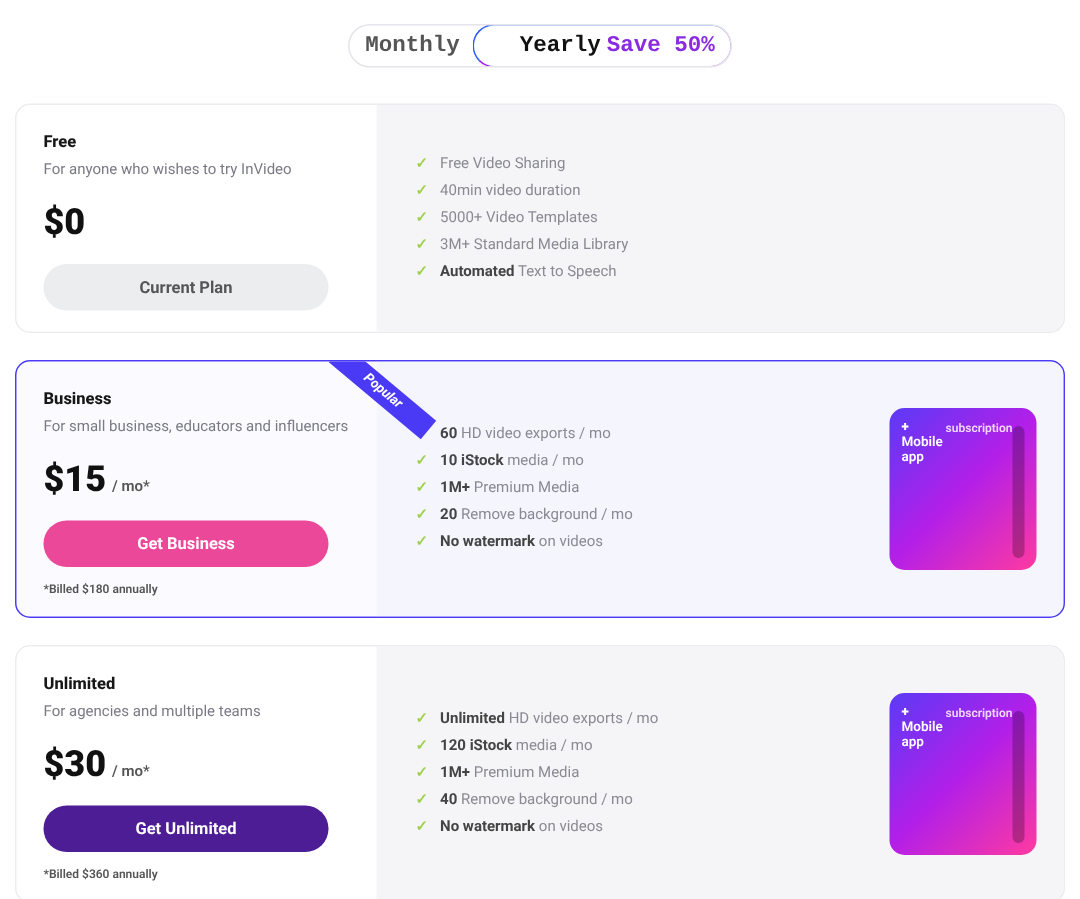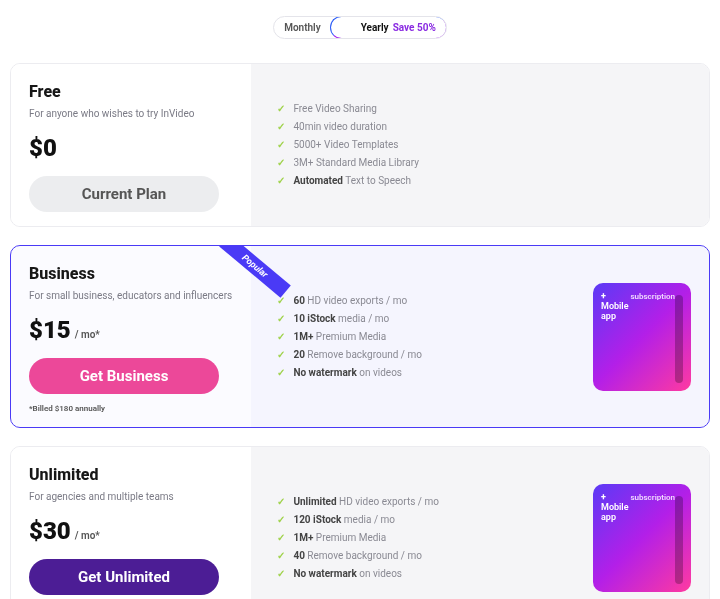--- a/index.html
+++ b/index.html
@@ -1,41 +1,41 @@
 <!DOCTYPE html>
 <html><head>
 <meta charset="utf-8">
 <style>
   * { box-sizing: border-box; margin: 0; padding: 0; }
   body { font-family: -apple-system, BlinkMacSystemFont, "Segoe UI", Roboto, Arial, sans-serif; background: #fff; width: 720px; color: #111; }
   .wrap { padding: 10px 10px 10px 10px; }
 
   
   .toggle { display: flex; justify-content: center; margin-bottom: 24px; margin-top:6px; }
-  .toggle-pill { display: flex; border: 1px solid #e4e4ea; border-radius: 999px; overflow: hidden; font-size: 10px; }
+  .toggle-pill { display: flex; border: 1px solid #e4e4ea; border-radius: 999px; overflow: hidden; font-size: 15px; font-family: Liberation Mono, monospace; }
   .toggle-pill span { padding: 5px 10px; }
   .toggle-monthly { color: #555; font-weight: 600; }
   .toggle-yearly-wrap { border: 1.5px solid; border-color: #2a5bf7 #8a2be2 #a020f0 #2a5bf7; border-radius: 999px; margin: -1px; display: flex; align-items: center; background:#fff; }
   .toggle-yearly { color: #111; font-weight: 700; padding-right:4px !important;margin-left:20px; }
   .toggle-save { color: #8a2be2; font-weight: 700; padding-left:0 !important; }
 
   
   .card { display: flex; border-radius: 10px; overflow: hidden; margin-bottom: 18px; background: #fff; border:1px solid #ececf0; }
   .card.highlight { border: 1.5px solid #4a3af6; position: relative; }
   .left { width: 240px; min-width:240px; padding: 18px 18px 14px 18px; background: #fff; }
   .right { flex: 1; background: #f5f5f7; padding: 22px 18px 22px 26px; display: flex; align-items:center; gap:16px;}
   .card.highlight .left, .card.highlight .right { background: #ecebfd33; }
   .card.highlight .right { background: #ecebfd80; }
 
-  .plan-name { font-size: 16px; font-weight: 800; color:#171717; }
+  .plan-name { font-size: 11px; font-weight: 800; color:#171717; }
   .plan-desc { font-size: 10px; color: #7a7a85; margin-top: 6px; line-height:1.3; }
   .price-row { display:flex; align-items: baseline; gap:4px; margin-top: 14px;}
   .price { font-size: 24px; font-weight: 900; color:#111;}
   .per { font-size: 10px; color:#555; font-weight:600;}
-  .btn { display:block; text-align:center; border-radius: 999px; padding: 9px 0; font-size: 15px; font-weight:700; margin-top:14px; width: 190px; cursor:pointer; }
+  .btn { display:block; text-align:center; border-radius: 999px; padding: 9px 0; font-size: 11px; font-weight:700; margin-top:14px; width: 190px; cursor:pointer; }
   .btn-grey { background:#ecedef; color:#555; }
   .btn-blue { background:#ec4899; color:#fff; }
   .btn-purple { background:#4c1d95; color:#fff; }
   .billnote { font-size:8px; color:#555; margin-top:10px; font-weight:600;}
 
   .features { list-style:none; }
   .features li { font-size:10px; color:#8a8a93; margin: 6px 0; display:flex; align-items:flex-start; gap:8px; }
   .features b { color:#444; font-weight:700; }
   .chk { color:#9fd24a; font-weight:900; font-size:10px; line-height:1.2; }
 

